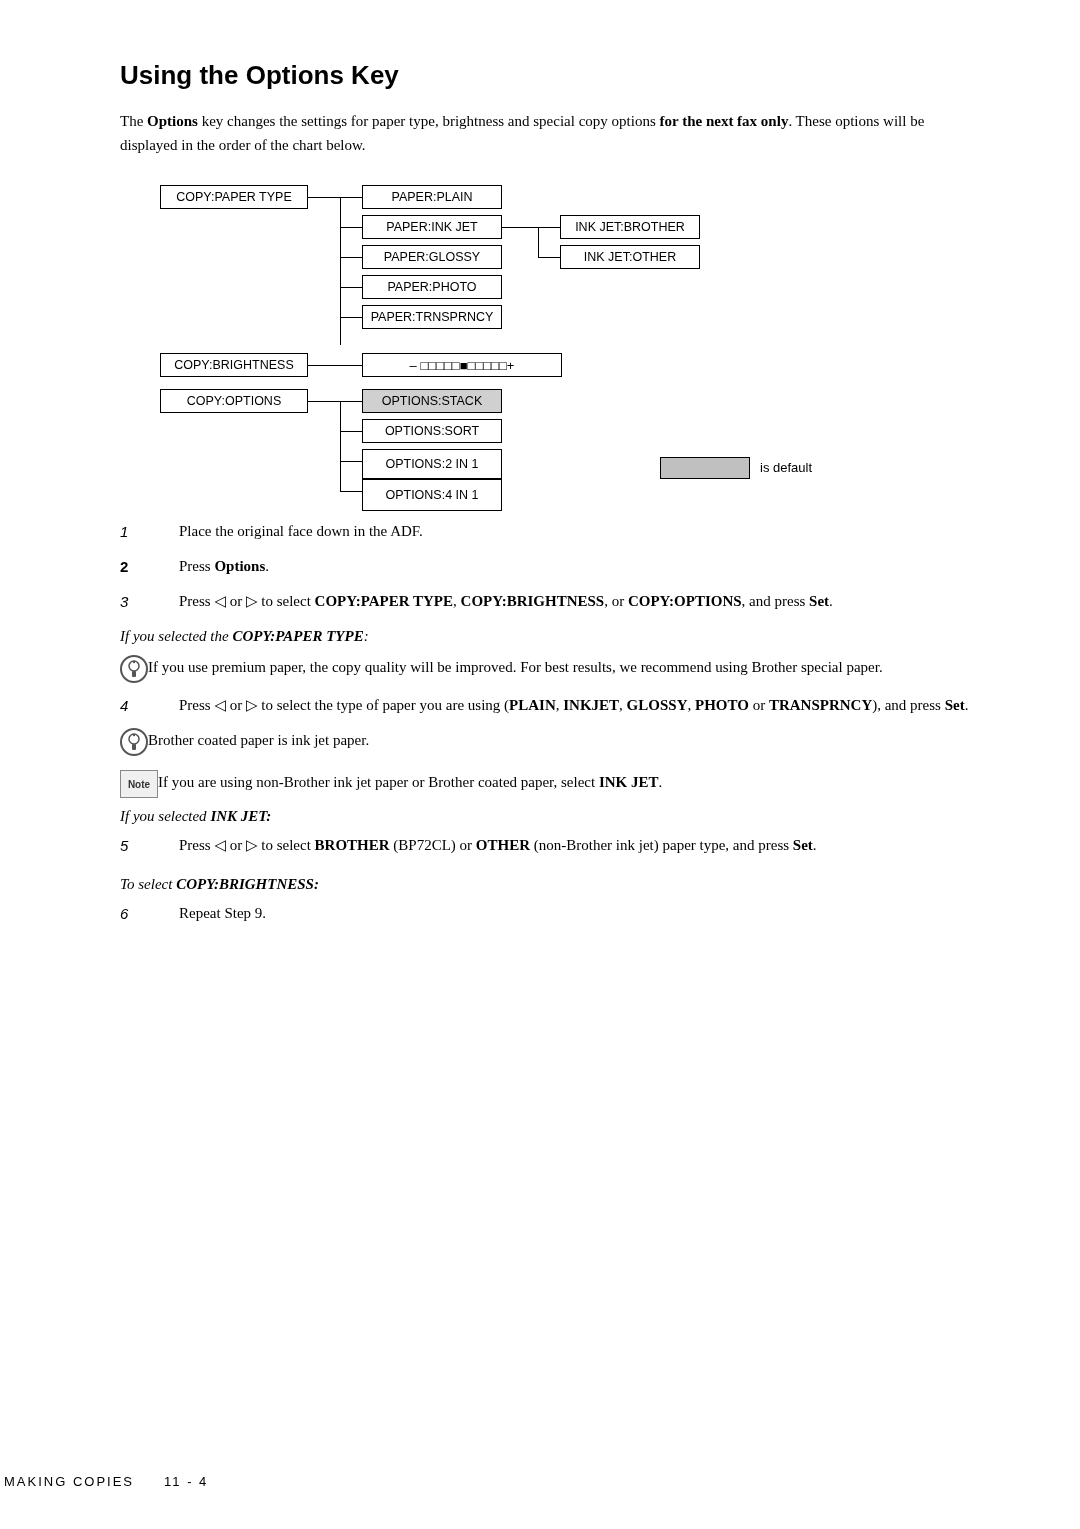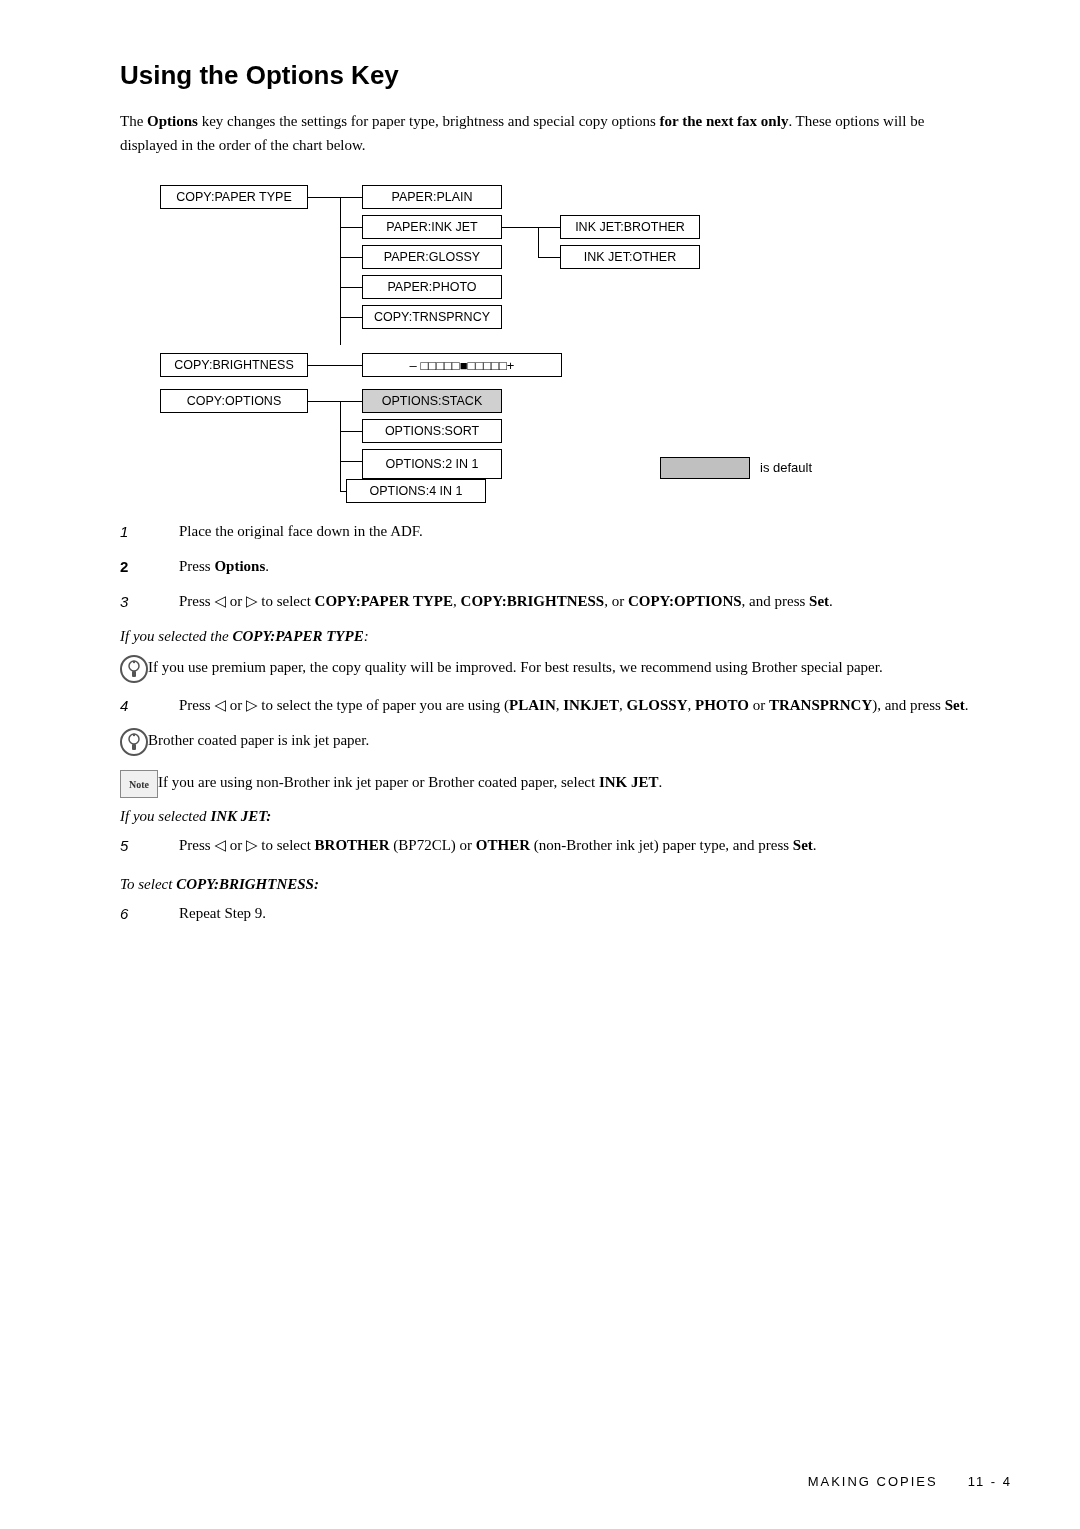--- a/index.html
+++ b/index.html
@@ -142,40 +142,39 @@
       overflow: hidden;
     }
     .note-icon {
       width: 38px;
       height: 28px;
       flex-shrink: 0;
       display: flex;
       align-items: center;
       justify-content: center;
       font-size: 10px;
-      font-family: Liberation Serif, serif;
+      font-family: Liberation Sans, sans-serif;
       font-weight: bold;
       border: 1.5px solid #888;
       background: #f0f0f0;
       padding: 2px 3px;
       color: #333;
     }
     .note-content {
       flex: 1;
       line-height: 1.6;
     }
 
     
     .footer {
       position: fixed;
       bottom: 40px;
       left: 4px;
       right: 0;
       display: flex;
-      justify-content: flex-end;
       padding-right: 68px;
       font-family: Arial, Helvetica, sans-serif;
       font-size: 13px;
       letter-spacing: 2px;
       color: #000;
     }
     .footer-inner {
       display: flex;
       align-items: center;
       gap: 30px;
@@ -207,21 +206,21 @@
     <div class="h-line" style="left:180px; top:22px; width:22px;"></div>
     <div class="h-line" style="left:180px; top:52px; width:22px;"></div>
     <div class="h-line" style="left:180px; top:82px; width:22px;"></div>
     <div class="h-line" style="left:180px; top:112px; width:22px;"></div>
     <div class="h-line" style="left:180px; top:142px; width:22px;"></div>
 
     <div class="diag-box" style="left:202px; top:10px; width:140px; height:24px;">PAPER:PLAIN</div>
     <div class="diag-box" style="left:202px; top:40px; width:140px; height:24px;">PAPER:INK JET</div>
     <div class="diag-box" style="left:202px; top:70px; width:140px; height:24px;">PAPER:GLOSSY</div>
     <div class="diag-box" style="left:202px; top:100px; width:140px; height:24px;">PAPER:PHOTO</div>
-    <div class="diag-box" style="left:202px; top:130px; width:140px; height:24px;">COPY:TRNSPRNCY</div>
+    <div class="diag-box" style="left:202px; top:130px; width:140px; height:24px;">PAPER:TRNSPRNCY</div>
 
     <div class="h-line" style="left:342px; top:52px; width:36px;"></div>
 
     <div class="v-line" style="left:378px; top:52px; height:30px;"></div>
 
     <div class="h-line" style="left:378px; top:52px; width:22px;"></div>
     <div class="h-line" style="left:378px; top:82px; width:22px;"></div>
 
     <div class="diag-box" style="left:400px; top:40px; width:140px; height:24px;">INK JET:BROTHER</div>
     <div class="diag-box" style="left:400px; top:70px; width:140px; height:24px;">INK JET:OTHER</div>
@@ -235,21 +234,21 @@
     <div class="v-line" style="left:180px; top:226px; height:90px;"></div>
 
     <div class="h-line" style="left:180px; top:226px; width:22px;"></div>
     <div class="h-line" style="left:180px; top:256px; width:22px;"></div>
     <div class="h-line" style="left:180px; top:286px; width:22px;"></div>
     <div class="h-line" style="left:180px; top:316px; width:22px;"></div>
 
     <div class="diag-box" style="left:202px; top:214px; width:140px; height:24px; background:#d0d0d0;">OPTIONS:STACK</div>
     <div class="diag-box" style="left:202px; top:244px; width:140px; height:24px;">OPTIONS:SORT</div>
     <div class="diag-box" style="left:202px; top:274px; width:140px; height:30px;">OPTIONS:2 IN 1</div>
-    <div class="diag-box" style="left:186px; top:304px; width:140px; height:24px;">OPTIONS:4 IN 1</div>
+    <div class="diag-box" style="left:202px; top:304px; width:140px; height:32px;">OPTIONS:4 IN 1</div>
 
     <div class="default-box" style="left:500px; top:282px;"></div>
     <span class="is-default-label" style="left:600px; top:285px;">is default</span>
 
   </div>
 </div>
 
 <div class="steps-container">
 
   <div class="step">

